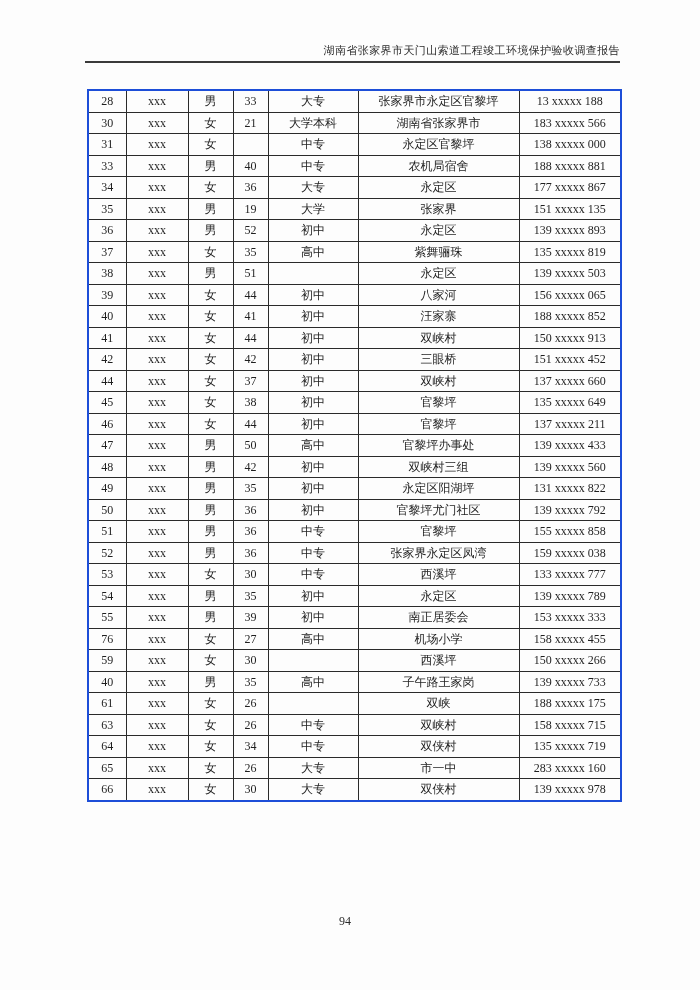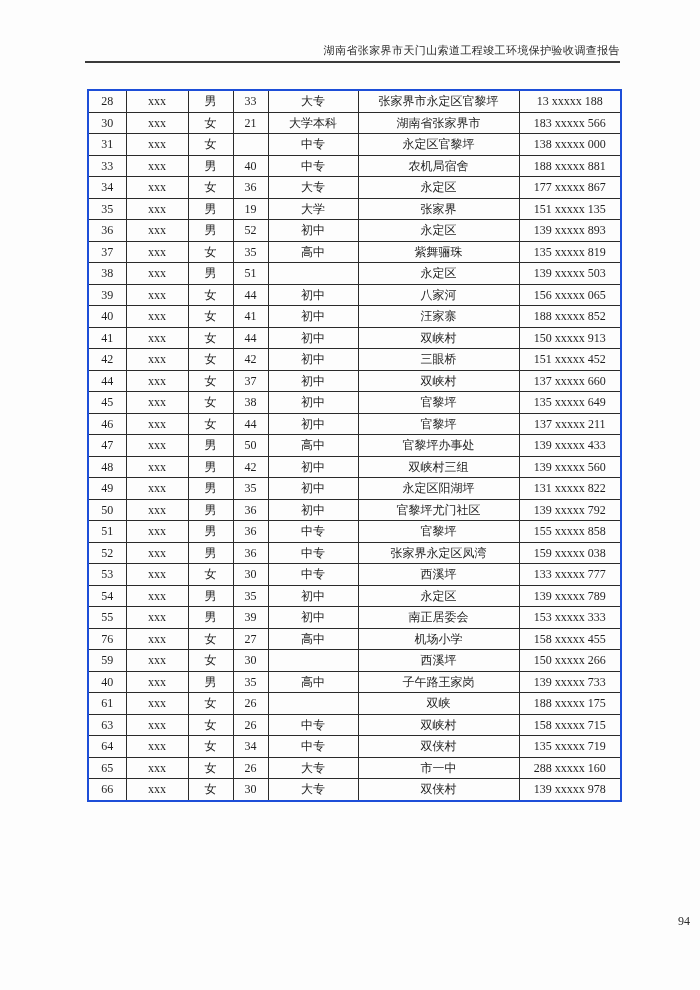--- a/index.html
+++ b/index.html
@@ -31,21 +31,21 @@
     border:1px solid #2a2a2a;
     height:20.5px;
     padding:0 2px;
     text-align:center;vertical-align:middle;
     font-size:12px;color:#1f1f1f;
     white-space:nowrap;overflow:hidden;
     line-height:1;
   }
   .page-number{
     position:absolute;top:914px;left:0;right:10px;
-    text-align:right;font-size:12px;color:#2b2b2b;
+    text-align:center;font-size:12px;color:#2b2b2b;
   }
 </style>
 </head>
 <body>
 
 <div class="page">
 
   <div class="header">
     <span>湖南省张家界市天门山索道工程竣工环境保护验收调查报告</span>
   </div>
@@ -342,21 +342,21 @@
           <td>双侠村</td>
           <td>135 xxxxx 719</td>
         </tr>
         <tr>
           <td>65</td>
           <td>xxx</td>
           <td>女</td>
           <td>26</td>
           <td>大专</td>
           <td>市一中</td>
-          <td>288 xxxxx 160</td>
+          <td>283 xxxxx 160</td>
         </tr>
         <tr>
           <td>66</td>
           <td>xxx</td>
           <td>女</td>
           <td>30</td>
           <td>大专</td>
           <td>双侠村</td>
           <td>139 xxxxx 978</td>
         </tr>

